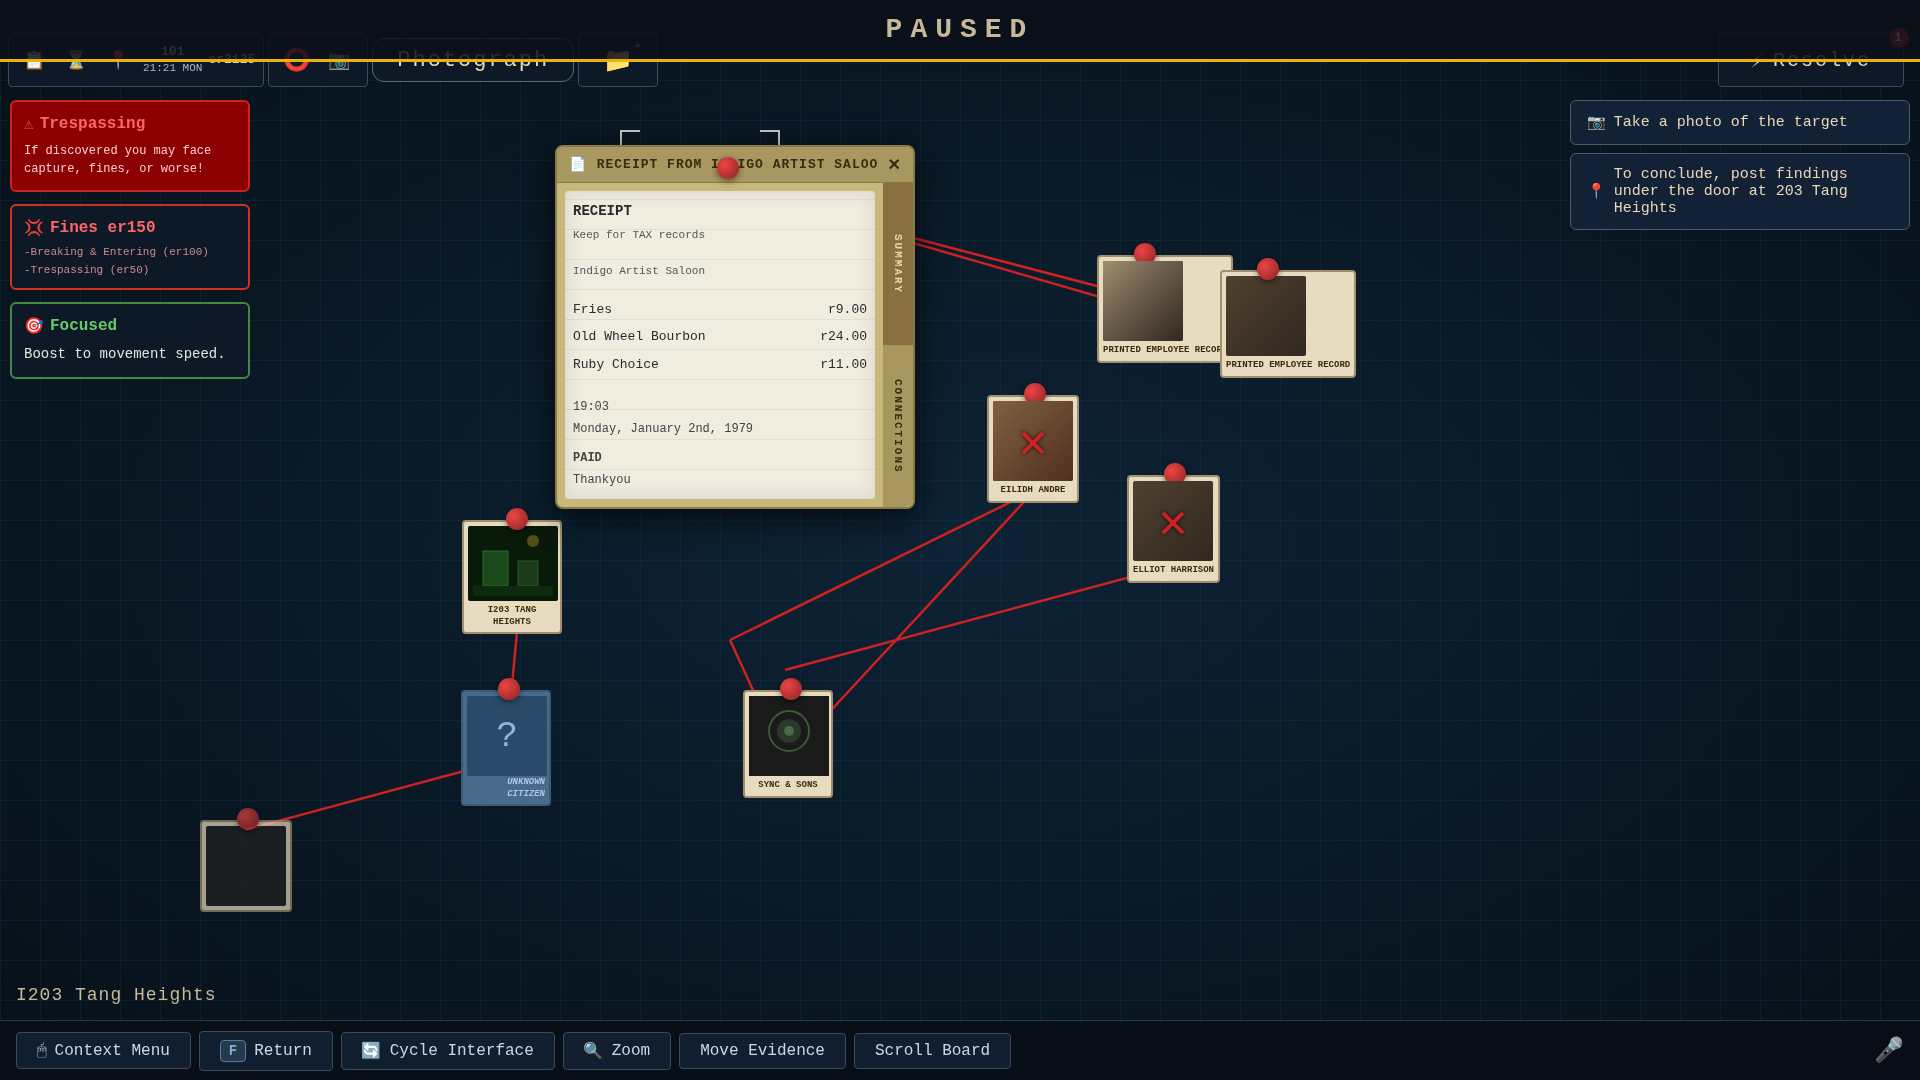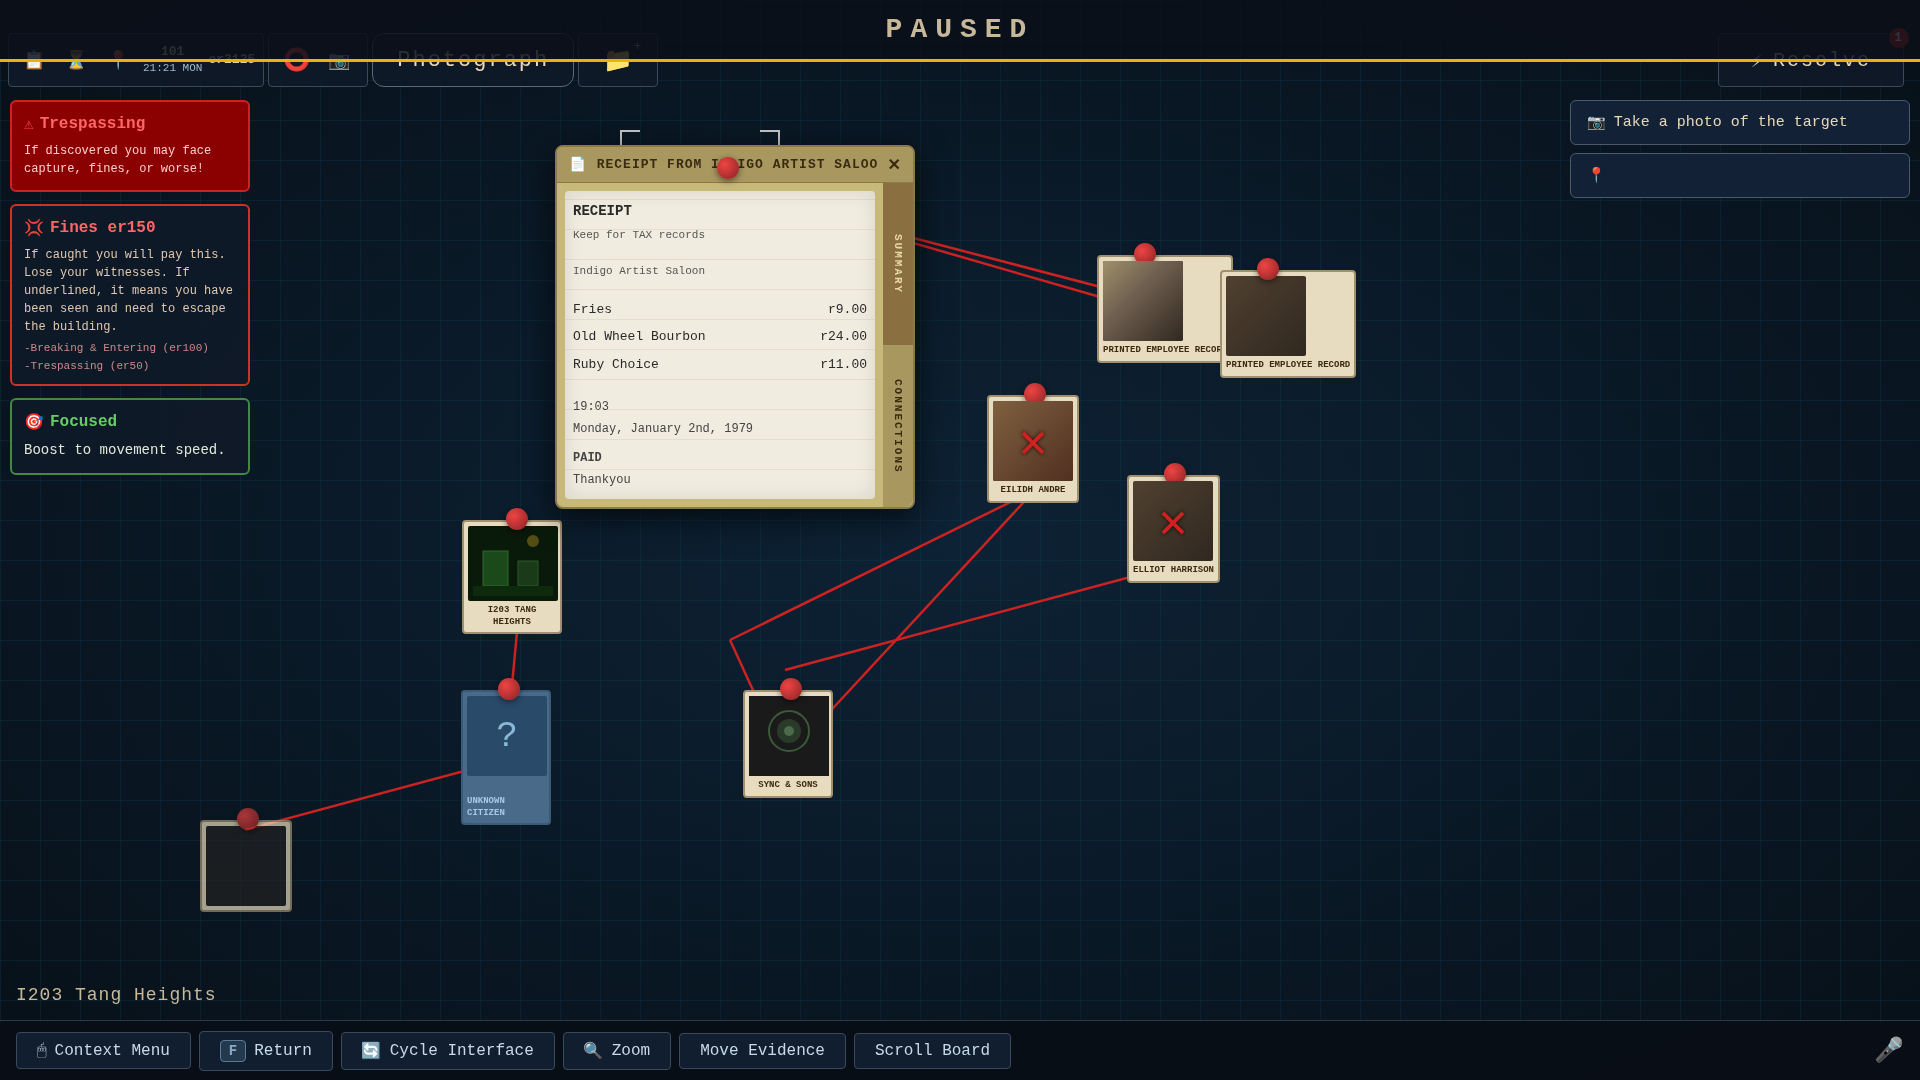--- a/index.html
+++ b/index.html
@@ -104,21 +104,21 @@
     }
 
     .photograph-btn {
       background: rgba(15,25,40,0.9);
       border: 1px solid #5a6a7a;
       border-radius: 12px;
       padding: 8px 24px;
       font-size: 22px;
       color: #e8d8b8;
       cursor: pointer;
-      height: 54px;
+      height: 44px;
       display: flex;
       align-items: center;
       letter-spacing: 2px;
     }
 
     .folder-btn {
       background: rgba(15,25,40,0.9);
       border: 1px solid #3a4a5a;
       border-radius: 4px;
       width: 80px;
@@ -529,25 +529,26 @@
       display: flex;
       align-items: center;
       justify-content: center;
       font-size: 36px;
       color: #8ab8d8;
     }
 
     .unknown-label {
       font-size: 9px;
       color: #a8c8e8;
-      text-align: left;
-      margin-top: 20px;
+      text-align: right;
+      margin-top: 1px;
       font-weight: bold;
       text-transform: uppercase;
       line-height: 1.3;
+      font-style: italic;
     }
 
     
     .bottom-toolbar {
       position: absolute;
       bottom: 0;
       left: 0;
       right: 0;
       height: 60px;
       background: rgba(8,14,22,0.95);
@@ -732,41 +733,41 @@
       <span>Trespassing</span>
     </div>
     <div class="alert-body">If discovered you may face capture, fines, or worse!</div>
   </div>
 
   <div class="fine-card">
     <div class="fine-title">
       <span class="fine-icon">💢</span>
       <span>Fines er150</span>
     </div>
-    <div class="fine-body">If caught you will pay this. Lose your witnesses. If underlined, it means you have been seen and need to escape the building.</div>
     <div class="fine-sub">-Breaking &amp; Entering (er100)</div>
     <div class="fine-sub">-Trespassing (er50)</div>
   </div>
 
   <div class="focused-card">
     <div class="focused-title">
       <span class="focus-icon">🎯</span>
       <span>Focused</span>
     </div>
     <div class="focused-body">Boost to movement speed.</div>
   </div>
 </div>
 
 <div class="right-hints">
   <div class="hint-card">
     <span>📷</span>
     <span>Take a photo of the target</span>
   </div>
   <div class="hint-card">
     <span>📍</span>
+    <span>To conclude, post findings under the door at 203 Tang Heights</span>
   </div>
 </div>
 
 <div class="crosshair-frame">
   <div class="corner-tl"></div>
   <div class="corner-tr"></div>
   <div class="corner-bl"></div>
   <div class="corner-br"></div>
 </div>
 

